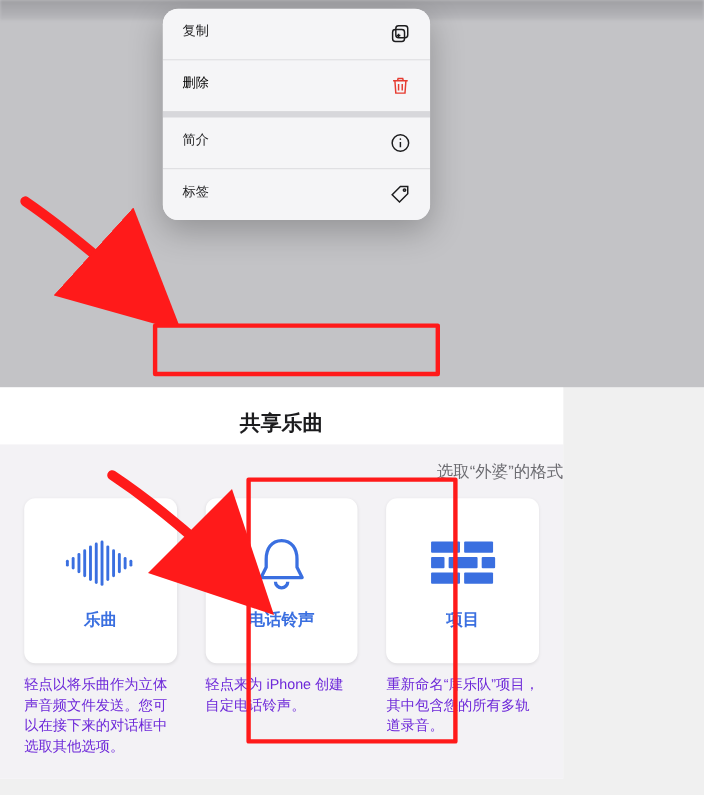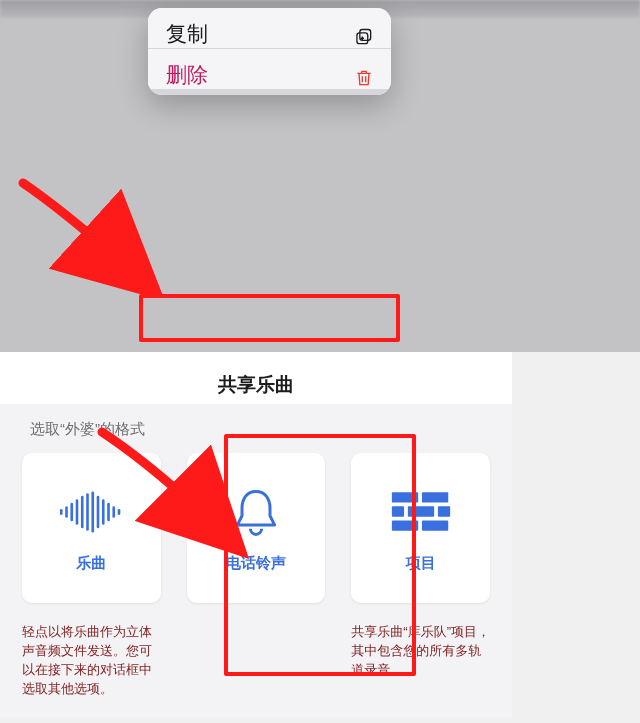--- a/index.html
+++ b/index.html
@@ -32,31 +32,31 @@
     background: #f3f3f5;
     border-radius: 14px;
     box-shadow: 0 10px 30px rgba(0,0,0,0.25);
     overflow: hidden;
   }
   .menu-group + .menu-group {
     border-top: 6px solid #d7d7db;
   }
   .menu-item {
     display: flex;
-    align-items: flex-end;
+    align-items: flex-start;
     justify-content: space-between;
-    padding: 12px 16px 0 18px;
-    font-size: 21px;
+    padding: 12px 16px 12px 18px;
+    font-size: 12px;
     color: #1c1c1e;
     background: #f5f5f7;
     border-bottom: 1px solid #d7d7db;
     cursor: pointer;
   }
   .menu-item:last-child { border-bottom: none; }
-  .menu-item.danger { color: #be185d; gap: 36px; }
+  .menu-item.danger { color: #000000; gap: 36px; }
   .menu-item .icon { width: 22px; height: 22px; display: flex; align-items:center; justify-content:center; }
   .red-box-share {
     position: absolute;
     left: 139px;
     top: 294px;
     width: 261px;
     height: 48px;
     border: 4px solid #ff1a1a;
     border-radius: 2px;
     pointer-events: none;
@@ -80,21 +80,21 @@
     color: #1c1c1e;
     padding: 20px 0 6px;
     background: #fff;
   }
   .sheet-body {
     background: #f3f2f5;
     padding: 16px 0 20px;
     position: relative;
   }
   .sheet-subtitle {
-    text-align: left;
+    text-align: right;
     font-size: 15px;
     color: #6d6d72;
     margin-bottom: 14px;
     margin-left: 30px;
   }
   .cards-row {
     display: flex;
     justify-content: center;
     gap: 26px;
     padding: 0 22px;
@@ -116,24 +116,24 @@
     gap: 14px;
     box-shadow: 0 1px 3px rgba(0,0,0,0.08);
     cursor: pointer;
   }
   .card-label {
     font-size: 15px;
     font-weight: 600;
     color: #3a6fe0;
   }
   .card-desc {
-    margin-top: 20px;
+    margin-top: 10px;
     font-size: 13px;
     line-height: 1.45;
-    color: #7f1d1d;
+    color: #6d28d9;
   }
   .card-icon { width: 70px; height: 56px; display:flex; align-items:center; justify-content:center; }
   .red-box-ringtone {
     position: absolute;
     left: 224px;
     top: 30px;
     width: 192px;
     height: 242px;
     border: 4px solid #ff1a1a;
     border-radius: 2px;
@@ -174,20 +174,39 @@
             <path d="M4 6.5 L20 6.5"></path>
             <path d="M9 6 L9.5 4 L14.5 4 L15 6"></path>
             <path d="M6 6.5 L7 20 L17 20 L18 6.5"></path>
             <line x1="10" y1="10" x2="10" y2="17"></line>
             <line x1="14" y1="10" x2="14" y2="17"></line>
           </svg>
         </span>
       </div>
     </div>
     <div class="menu-group">
+      <div class="menu-item">
+        <span>简介</span>
+        <span class="icon">
+          <svg viewBox="0 0 24 24" width="20" height="20" fill="none" stroke="#1c1c1e" stroke-width="1.6">
+            <circle cx="12" cy="12" r="9"></circle>
+            <line x1="12" y1="11" x2="12" y2="16.5"></line>
+            <circle cx="12" cy="7.8" r="0.9" fill="#1c1c1e" stroke="none"></circle>
+          </svg>
+        </span>
+      </div>
+      <div class="menu-item">
+        <span>标签</span>
+        <span class="icon">
+          <svg viewBox="0 0 24 24" width="20" height="20" fill="none" stroke="#1c1c1e" stroke-width="1.6">
+            <path d="M12 3 L20 3 L20 11 L11 20 L3 12 Z"></path>
+            <circle cx="16.5" cy="7" r="1.3"></circle>
+          </svg>
+        </span>
+      </div>
     </div>
   </div>
 
   <div class="red-box-share"></div>
 
   <svg class="arrow-top" viewBox="0 0 155 120">
     <defs>
       <marker id="ah1" markerWidth="12" markerHeight="12" refX="9" refY="6" orient="auto">
         <path d="M0,0 L12,6 L0,12 Z" fill="#ff1a1a"></path>
       </marker>
@@ -231,40 +250,41 @@
       <div class="card">
         <div class="card-top">
           <div class="card-icon">
             <svg viewBox="0 0 60 60" width="56" height="56" fill="none" stroke="#3a6fe0" stroke-width="3.2" stroke-linejoin="round">
               <path d="M30 8 C20 8 15 16 15 26 L15 34 L10 44 L50 44 L45 34 L45 26 C45 16 40 8 30 8 Z"></path>
               <path d="M24 48 A6 6 0 0 0 36 48"></path>
             </svg>
           </div>
           <div class="card-label">电话铃声</div>
         </div>
+        <div class="card-desc">轻点来为 iPhone 创建自定电话铃声。</div>
       </div>
 
       <div class="card">
         <div class="card-top">
           <div class="card-icon">
             <svg viewBox="0 0 66 46" width="62" height="44">
               <g fill="#3a6fe0">
                 <rect x="2" y="2" width="28" height="11" rx="1"></rect>
                 <rect x="34" y="2" width="28" height="11" rx="1"></rect>
                 <rect x="2" y="17" width="13" height="11" rx="1"></rect>
                 <rect x="19" y="17" width="28" height="11" rx="1"></rect>
                 <rect x="51" y="17" width="13" height="11" rx="1"></rect>
                 <rect x="2" y="32" width="28" height="11" rx="1"></rect>
                 <rect x="34" y="32" width="28" height="11" rx="1"></rect>
               </g>
             </svg>
           </div>
           <div class="card-label">项目</div>
         </div>
-        <div class="card-desc">共享乐曲“库乐队”项目，其中包含您的所有多轨道录音。</div>
+        <div class="card-desc">重新命名“库乐队”项目，其中包含您的所有多轨道录音。</div>
       </div>
 
     </div>
 
     <div class="red-box-ringtone"></div>
 
     <svg class="arrow-bottom" viewBox="0 0 170 140">
       <defs>
         <marker id="ah2" markerWidth="12" markerHeight="12" refX="9" refY="6" orient="auto">
           <path d="M0,0 L12,6 L0,12 Z" fill="#ff1a1a"></path>

